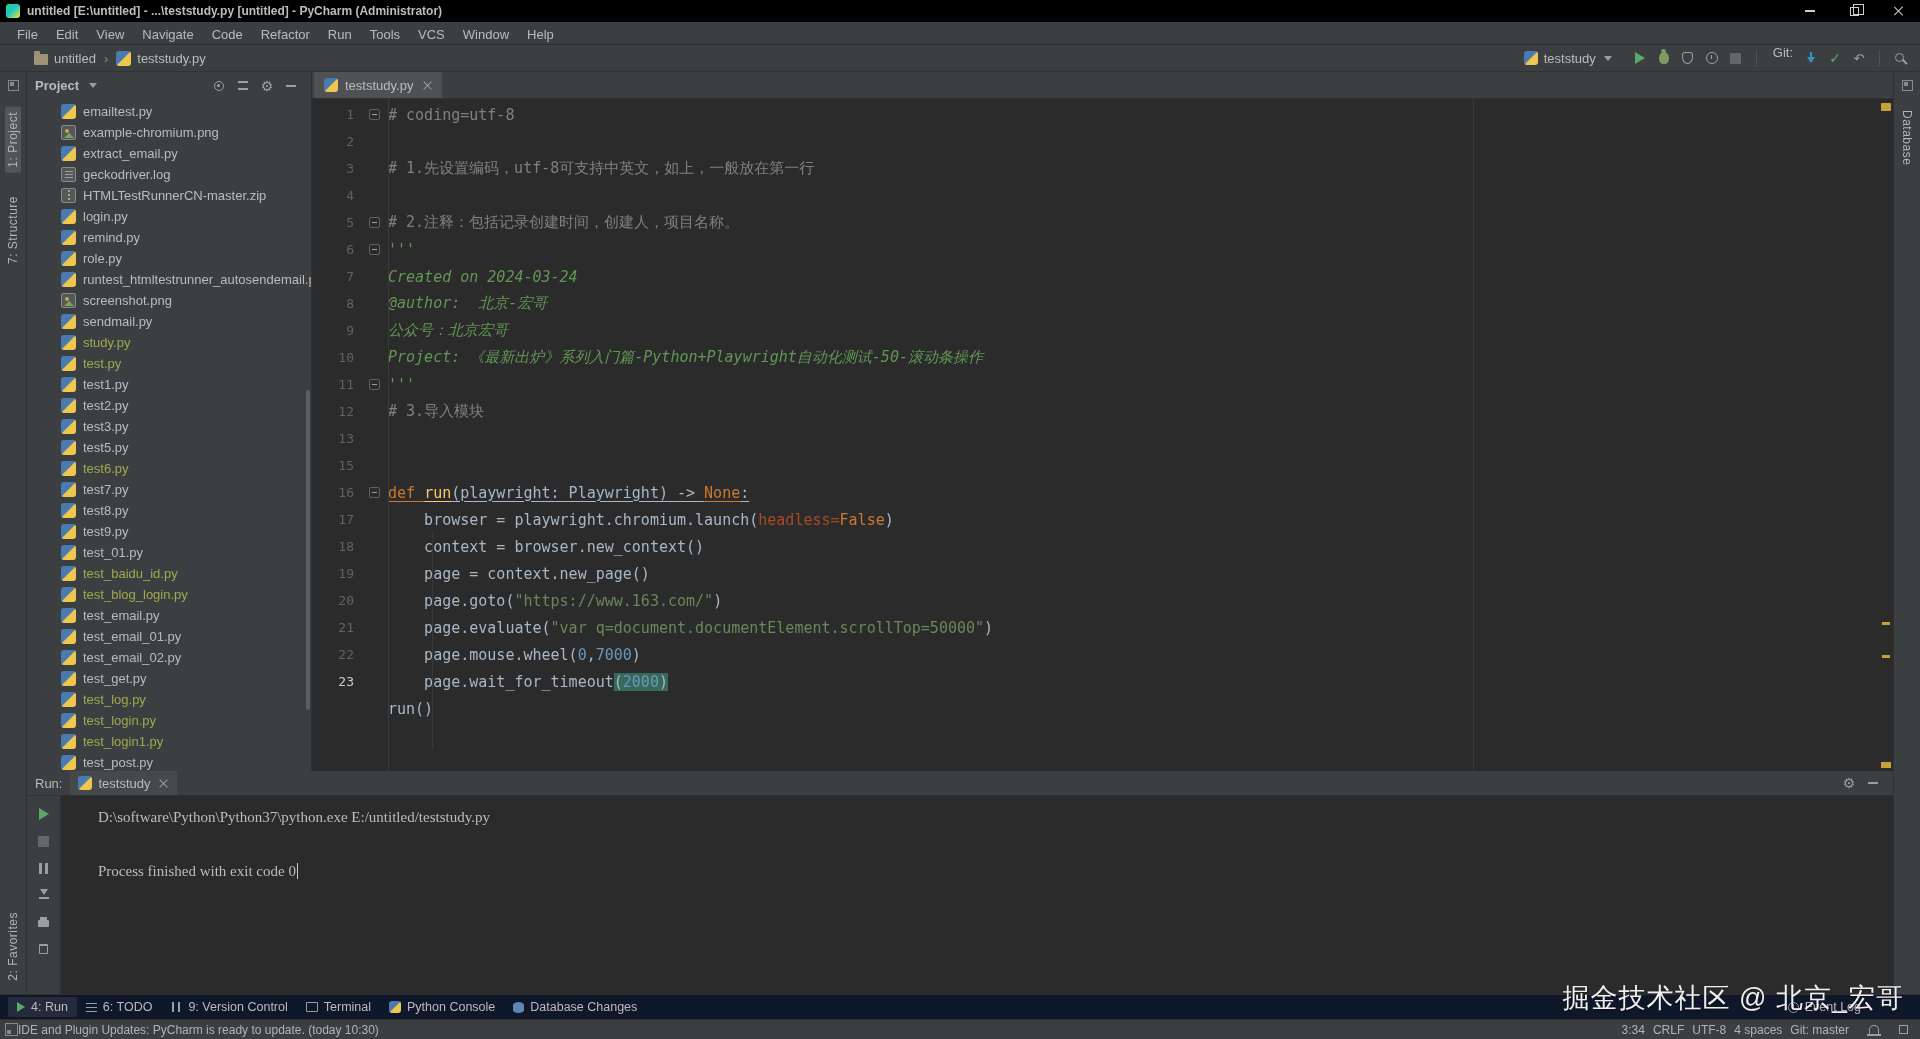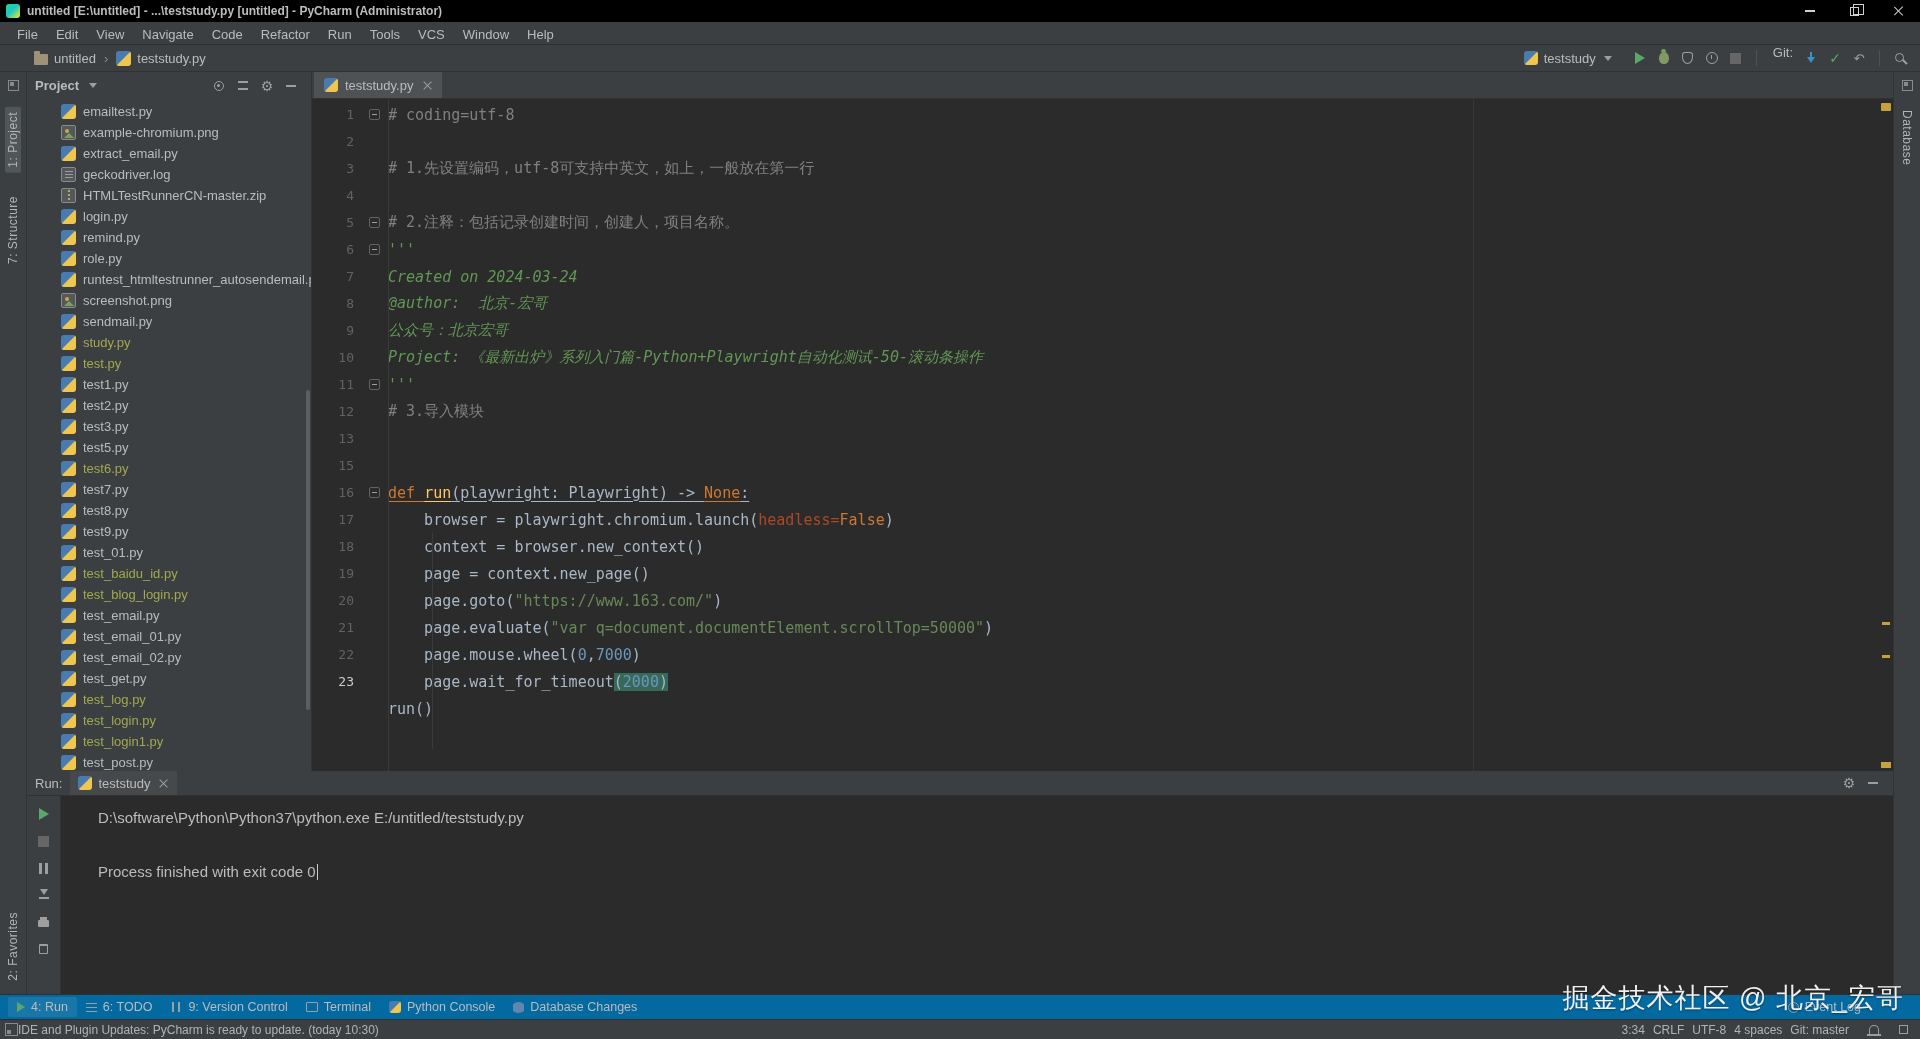--- a/index.html
+++ b/index.html
@@ -135,26 +135,26 @@
 .stripe-corner{position:absolute;left:2px;bottom:3px;width:10px;height:6px;background:#c7a23c}
 
 
 .run-panel{position:absolute;left:27px;right:27px;top:771px;height:223px;background:#2b2b2b}
 .run-header{height:25px;background:#3c3f41;border-bottom:1px solid #323232;display:flex;align-items:center;padding:0 8px;gap:8px}
 .run-label{color:#bbb}
 .run-tab{display:flex;align-items:center;gap:6px;height:24px;padding:0 8px;background:#46494b}
 .run-tools{margin-left:auto;display:flex}
 .run-side{position:absolute;left:0;top:25px;bottom:0;width:34px;background:#3c3f41;border-right:1px solid #323232;display:flex;flex-direction:column;align-items:center;padding-top:6px;gap:3px}
 .run-side .tool-btn{height:24px}
-.console{position:absolute;left:35px;top:25px;right:0;bottom:0;padding:8px 0 0 36px;font-family:Liberation Sans, sans-serif;font-size:15px;color:#bcbcbc}
+.console{position:absolute;left:35px;top:25px;right:0;bottom:0;padding:8px 0 0 36px;font-family:Liberation Serif, serif;font-size:15px;color:#bcbcbc}
 .console-line{min-height:27px;line-height:27px;white-space:pre}
 .caret{display:inline-block;width:1.5px;height:16px;background:#c8c8c8;vertical-align:-3px;margin-left:1px}
 
 
-.bottom-bar{position:absolute;left:0;right:0;top:994px;height:25px;background:#0369a1;border-top:1px solid #2f2f2f;display:flex;align-items:center;padding:0 8px;font-size:12.5px}
+.bottom-bar{position:absolute;left:0;right:0;top:994px;height:25px;background:#0f172a;border-top:1px solid #2f2f2f;display:flex;align-items:center;padding:0 8px;font-size:12.5px}
 .bb-item{display:flex;align-items:center;gap:6px;padding:3px 9px;color:#bbb;border-radius:2px}
 .bb-item.active{background:rgba(255,255,255,.09)}
 .bb-right{margin-left:auto;display:flex;margin-right:42px}
 .bbi{display:inline-flex;align-items:center;justify-content:center;width:13px;height:13px;flex:none}
 .bbi-run{width:0;height:0;border-left:8px solid #59a869;border-top:5px solid transparent;border-bottom:5px solid transparent}
 .bbi-todo{width:11px;height:9px;background:repeating-linear-gradient(#9e9e9e 0 1.5px,transparent 1.5px 4px)}
 .bbi-vcs{position:relative;width:12px;height:12px}
 .bbi-vcs::before{content:'';position:absolute;left:2px;top:1px;width:2px;height:10px;background:#9e9e9e}
 .bbi-vcs::after{content:'';position:absolute;right:2px;top:1px;width:2px;height:10px;background:#9e9e9e}
 .bbi-terminal{width:12px;height:10px;border:1.5px solid #9e9e9e;border-radius:1px}

